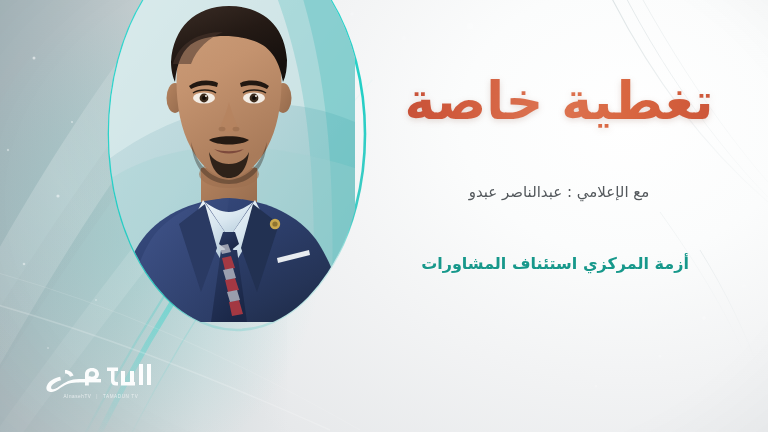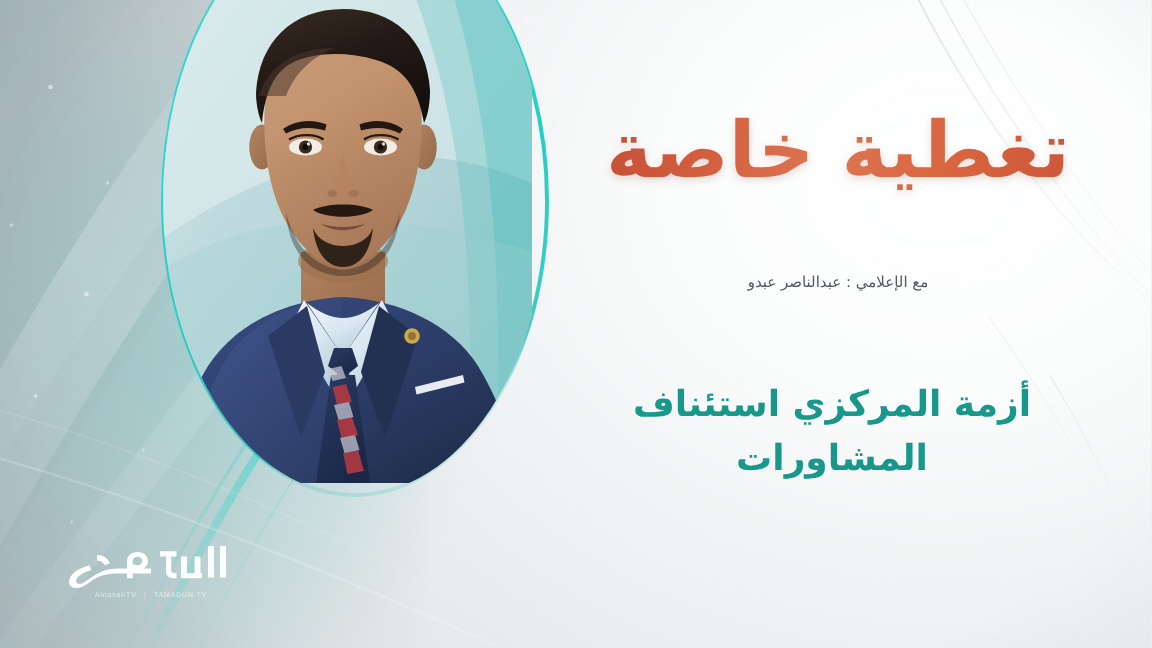--- a/index.html
+++ b/index.html
@@ -53,27 +53,27 @@
     letter-spacing:0px;
     background:linear-gradient(95deg,#c94f38 0%,#d6603f 28%,#e07a55 55%,#d4estrip 55%,#cf5a3c 82%,#c24c36 100%);
     background:linear-gradient(95deg,#c24c36 0%,#d05a3c 22%,#dd7552 48%,#d8653f 70%,#c85037 100%);
     -webkit-background-clip:text;background-clip:text;
     color:transparent;-webkit-text-fill-color:transparent;
     filter:drop-shadow(0 2px 3px rgba(120,60,40,.18));
   }
   .subtitle{
     position:absolute;left:386px;top:183px;width:372px;
     text-align:center;
-    font-size:10px;font-weight:400;color:#53585c;
+    font-size:15px;font-weight:400;color:#53585c;
     letter-spacing:.2px;
   }
   .headline{
     position:absolute;left:372px;top:252px;width:392px;
     text-align:center;
-    font-size:24px;font-weight:700;line-height:1.48;
+    font-size:16px;font-weight:700;line-height:1.48;
     color:#17988b;
     text-shadow:0 1px 1px rgba(255,255,255,.55);
   }
   .headline .hl-line{display:block;}
 
   
   .logo{
     position:absolute;left:48px;top:358px;width:132px;height:46px;
     text-align:center;
   }

